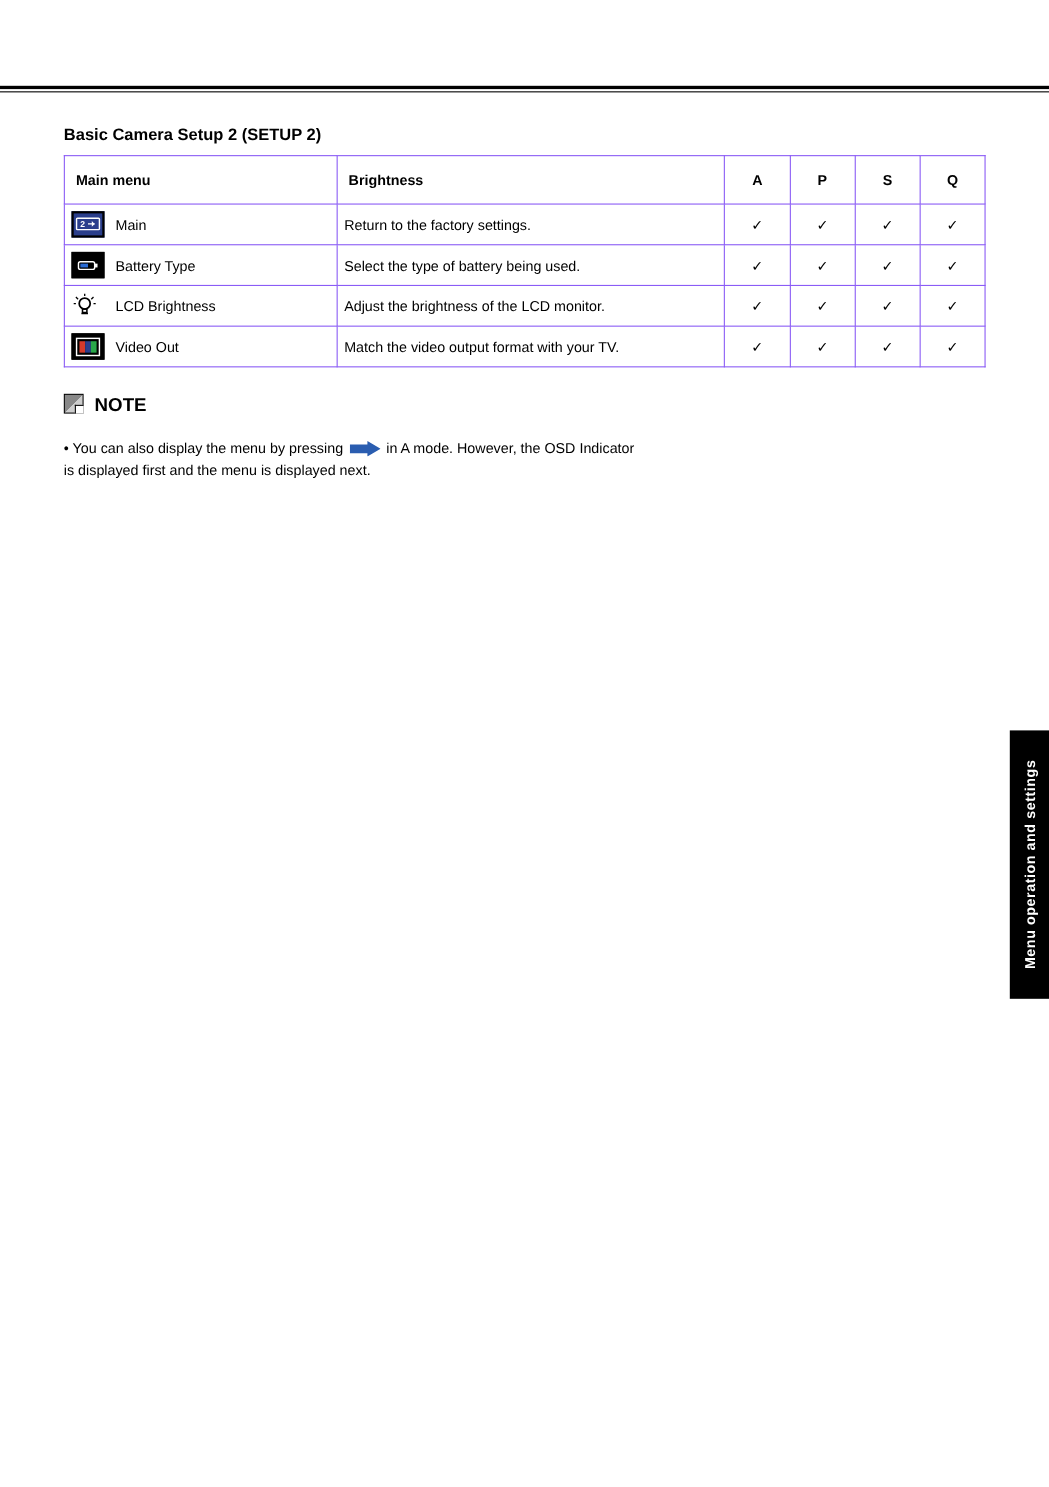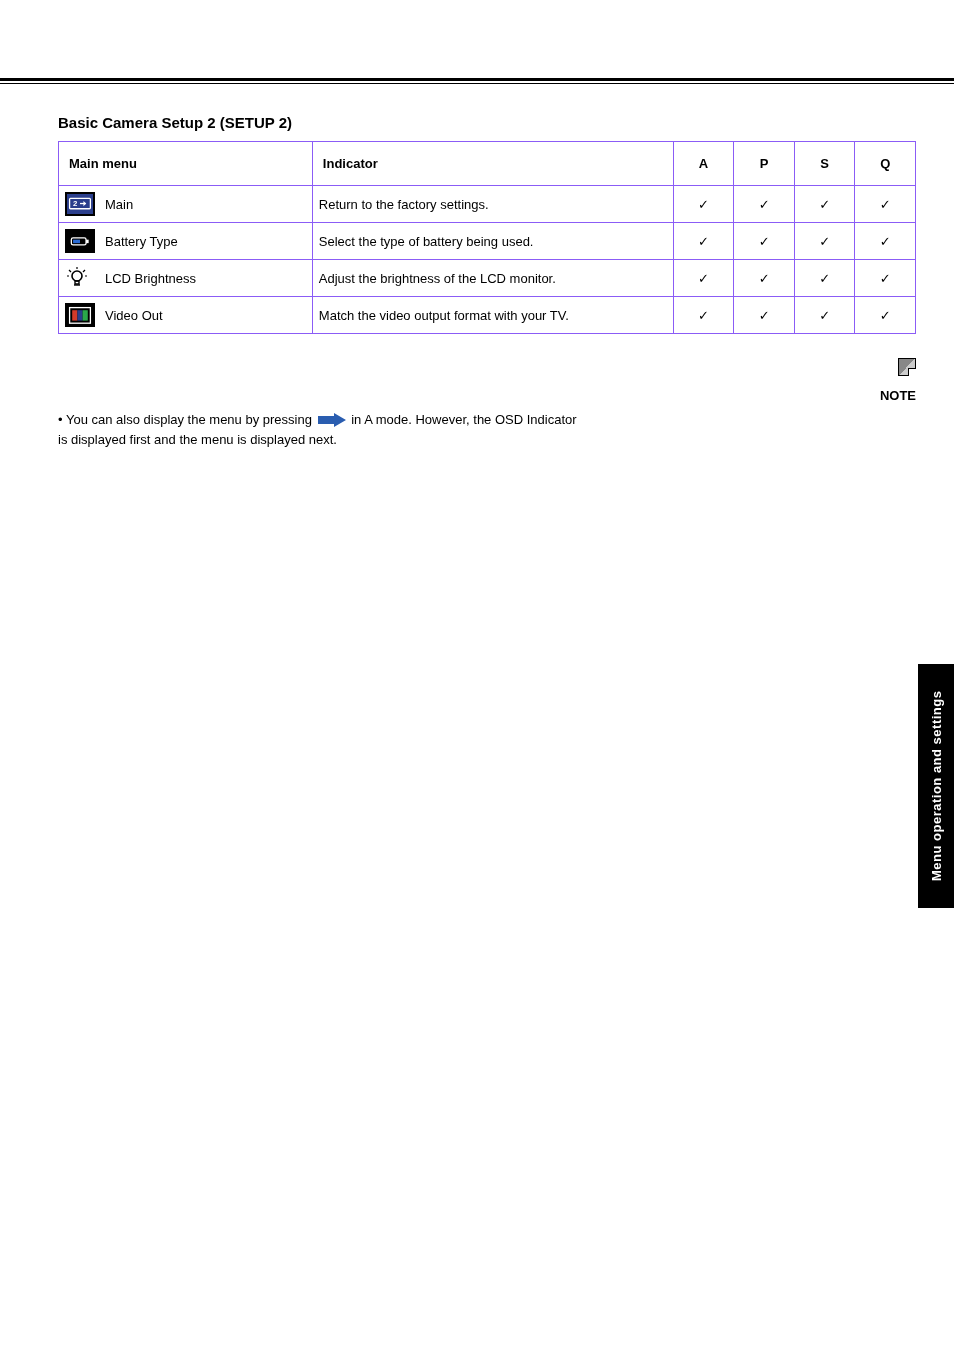--- a/index.html
+++ b/index.html
@@ -18,21 +18,21 @@
   }
   .top-rule {
     border-bottom: 3px solid #000;
     margin: 78px 0 0 0;
   }
   .subtop-rule {
     border-bottom: 1px solid #000;
     margin-top: 2px;
   }
   .content {
-    padding: 30px 38px 0 58px;
+    padding: 30px 58px 0 58px;
   }
   .section-title {
     font-size: 15px;
     font-weight: bold;
     margin: 0 0 10px 0;
   }
 
   table.menu {
     border-collapse: collapse;
     width: 100%;
@@ -80,47 +80,46 @@
     flex: 0 0 30px;
   }
   .micon svg { position: absolute; inset: 0; }
   .micon.noborder { border: none; background: transparent; }
 
   .lamp-svg { width: 24px; height: 24px; }
 
   
   .note-row {
     display: flex;
-    align-items: flex-end;
+    align-items: flex-start;
     gap: 10px;
     margin-top: 22px;
-    font-size: 13px;
+    font-size: 17px;
     line-height: 1.5;
-    flex-direction: column;
   }
   .note-icon {
     width: 18px; height: 18px;
     border: 1px solid #000;
     position: relative;
     flex: 0 0 18px;
     margin-top: 2px;
     background: linear-gradient(135deg, #888 0 50%, #ccc 50% 100%);
   }
   .note-icon::after{
     content: "";
     position: absolute;
     right: -1px; bottom: -1px;
     width: 7px; height: 7px;
     background: #fff;
     border-left: 1px solid #000;
     border-top: 1px solid #000;
   }
   .note-label { font-weight: bold; }
 
-  .note-body { margin-top: 4px; font-size: 13px; line-height: 1.6; }
+  .note-body { margin-top: 16px; font-size: 13px; line-height: 1.6; }
   .note-body .bullet { margin-left: 0; }
   .arrow-icon {
     display: inline-block;
     vertical-align: middle;
     margin: 0 2px;
   }
   .arrow-icon svg { display: block; }
 
   
   .side-tab {
@@ -154,21 +153,21 @@
         <col class="c-main">
           <col class="c-func">
         <col class="c-mode">
           <col class="c-mode">
           <col class="c-mode">
           <col class="c-mode">
       </colgroup>
       <thead>
         <tr>
           <th class="left">Main menu</th>
-          <th class="left">Indicator</th>
+          <th class="left">Brightness</th>
           <th>A</th>
           <th>P</th>
           <th>S</th>
           <th>Q</th>
         </tr>
       </thead>
       <tbody>
 
         <tr>
           <td class="iconcell">

